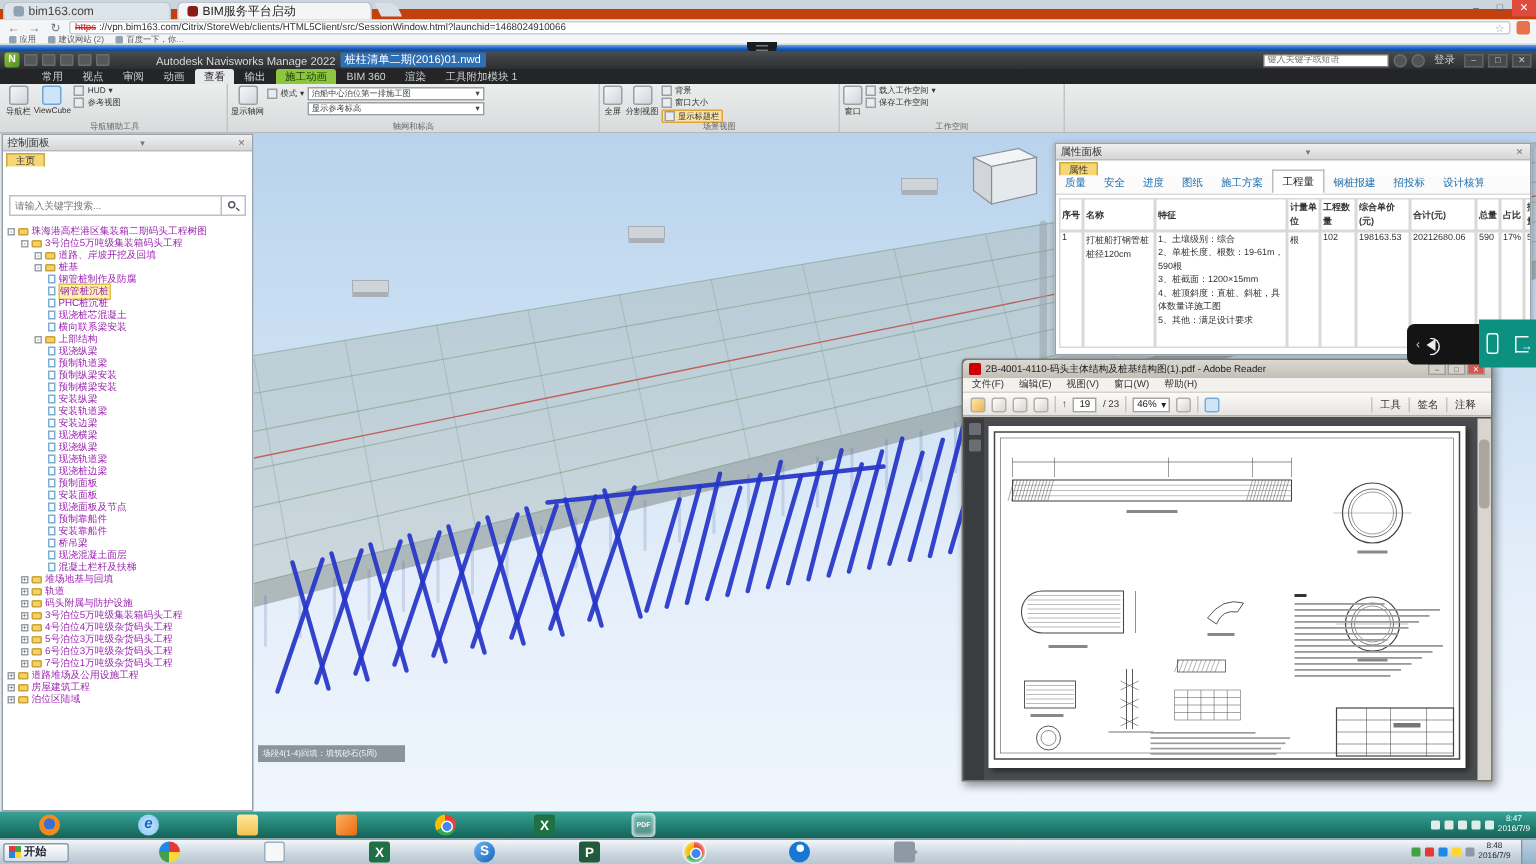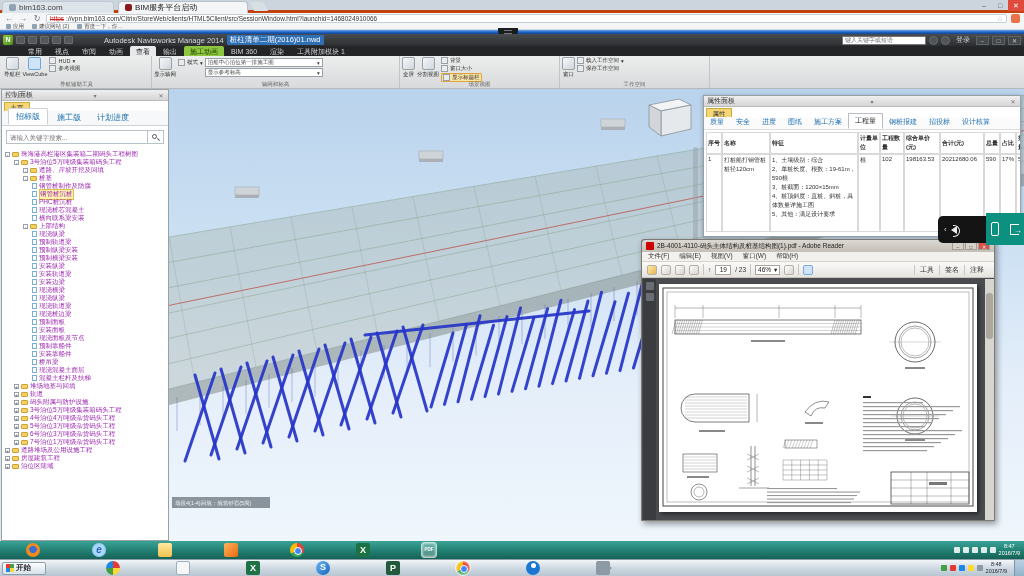--- a/index.html
+++ b/index.html
@@ -2,21 +2,21 @@
 <html><head>
 <meta charset="utf-8">
 <style>
   *{margin:0;padding:0;box-sizing:border-box;}
   html,body{width:1024px;height:576px;overflow:hidden;background:#000;
     font-family:"Liberation Sans","DejaVu Sans",sans-serif;}
   .abs{position:absolute;}
   #screen{position:relative;width:1024px;height:576px;background:#dfe6ec;}
 
   
-  #tabstrip{left:0;top:0;width:1024px;height:13px;background:#ccd5dd;border-bottom:3px solid #c2410c;}
+  #tabstrip{left:0;top:0;width:1024px;height:13px;background:#ccd5dd;border-bottom:7px solid #c2410c;}
   .btab{position:absolute;top:1px;height:12px;border-radius:4px 4px 0 0;font-size:8px;color:#444;
     display:flex;align-items:center;gap:3px;padding:0 6px;}
   .btab.inactive{background:#dde4ea;border:1px solid #bfc8d0;border-bottom:none;}
   .btab.active{background:#f4f5f6;border:1px solid #b7c1ca;border-bottom:none;color:#222;}
   .favicon{width:7px;height:7px;border-radius:2px;}
   .newtab{position:absolute;left:252px;top:2px;width:14px;height:9px;background:#d8dfe5;border-radius:0 4px 0 0;transform:skewX(25deg);}
   .winbtn{position:absolute;top:0;width:16px;height:11px;font-size:7px;color:#555;text-align:center;line-height:11px;}
   .winbtn.close{background:#df4b3d;color:#fff;}
   #btoolbar{left:0;top:13px;width:1024px;height:11px;background:#f4f5f6;display:flex;align-items:center;gap:4px;padding:0 4px;}
   .navglyph{font-size:8px;color:#6b7680;width:10px;text-align:center;}
@@ -223,21 +223,21 @@
       <i></i>
     </div>
 
   <div id="nwtitle" class="abs">
     <div id="nlogo">N</div>
     <span class="qat"></span>
     <span class="qat"></span>
     <span class="qat"></span>
     <span class="qat"></span>
     <span class="qat"></span>
-    <span class="title">Autodesk Navisworks Manage 2014</span>
+    <span class="title">Autodesk Navisworks Manage 2022</span>
     <span class="doc">桩柱清单二期(2016)01.nwd</span>
     <input id="nwsearch" placeholder="键入关键字或短语" style="">
     <span class="tbico"></span>
     <span class="tbico"></span>
     <span id="login">登录</span>
     <span class="nwwin">–</span>
     <span class="nwwin">□</span>
     <span class="nwwin">✕</span>
   </div>
 
@@ -446,25 +446,20 @@
     <span>场段4(1-4)回填：填筑砂石(5周)</span>
   </div>
 
   <div id="lpanel" class="abs">
     <div class="ptitle">
       <span>控制面板</span>
       <span class="pbtn">▾</span>
       <span class="pbtn">✕</span>
     </div>
     <div class="hometab">主页</div>
-    <div id="lp-tabs">
-        <div class="lptab sel">招标版</div>
-        <div class="lptab">施工版</div>
-        <div class="lptab">计划进度</div>
-      </div>
     <div id="lp-search">
       <input placeholder="请输入关键字搜索..." style="">
       <div class="sbtn2">
           <span class="mag"></span>
         </div>
     </div>
     <div id="tree">
         <div class="trow" style="padding-left: 3px;">
           <div class="texp">-</div>
           <div class="tico folder"></div>

